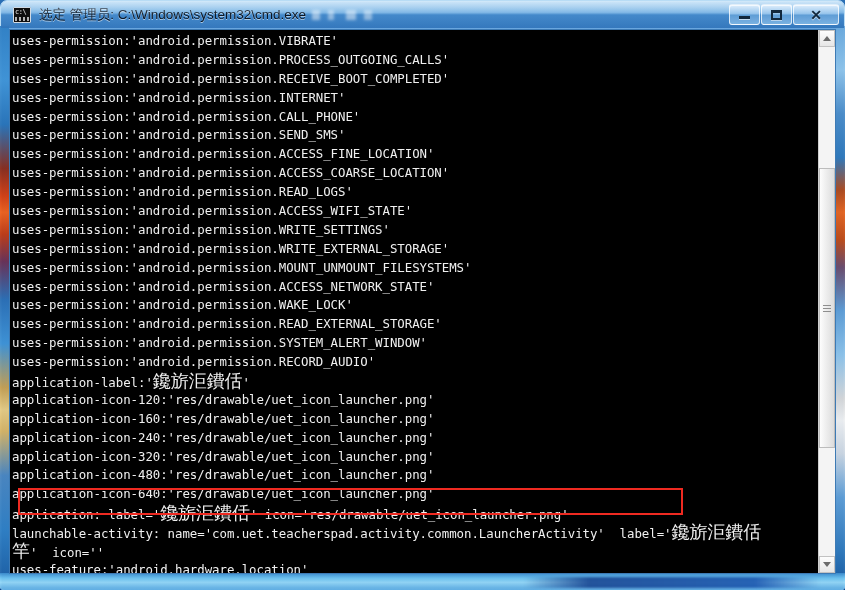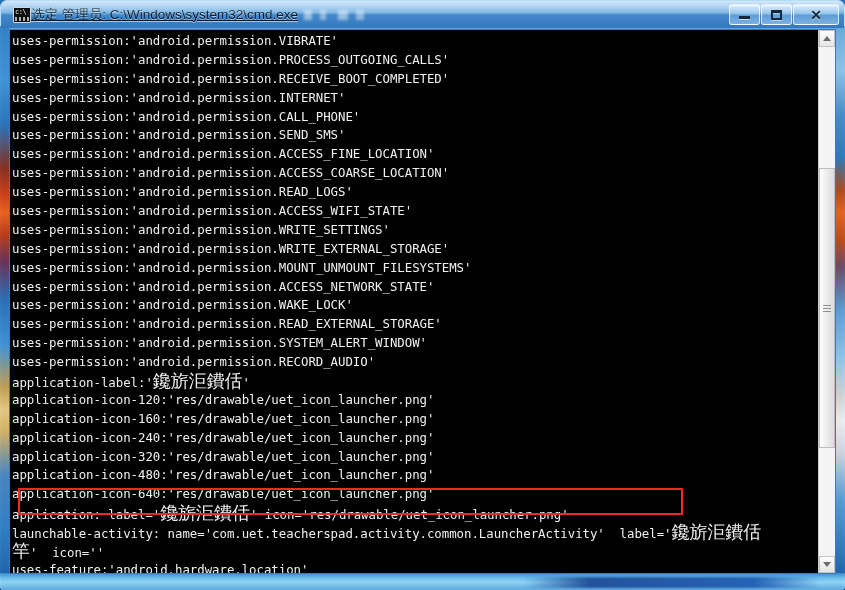--- a/index.html
+++ b/index.html
@@ -99,24 +99,23 @@
   #win-icon span{
     color:#e8e8e8;font-family:"DejaVu Sans Mono",monospace;
     font-size:7px;line-height:7px;padding:1px 0 0 1px;letter-spacing:-.5px;
   }
   #win-icon:after{
     content:"";position:absolute;left:1px;right:1px;bottom:1px;height:4px;
     background:repeating-linear-gradient(90deg,#dcdcdc 0 2px,transparent 2px 4px);
     opacity:.8;
   }
   #win-title{
-    margin-left:0;font-size:13.5px;color:#0a1624;
+    margin-left:8px;font-size:13.5px;color:#0a1624;
     white-space:nowrap;text-shadow:0 1px 0 rgba(255,255,255,.55);
     font-family:"Liberation Sans","DejaVu Sans",sans-serif;
-    text-decoration:underline;
   }
   #title-blur{
     margin-left:6px;width:150px;height:10px;flex:none;
     background:linear-gradient(90deg,
       rgba(255,255,255,.55) 0 8px, rgba(255,255,255,0) 8px 16px,
       rgba(255,255,255,.5) 16px 22px, rgba(255,255,255,0) 22px 34px,
       rgba(255,255,255,.55) 34px 44px, rgba(255,255,255,0) 44px 52px,
       rgba(255,255,255,.5) 52px 60px, rgba(255,255,255,0) 60px 150px);
     filter:blur(1.6px);opacity:.85;
   }

